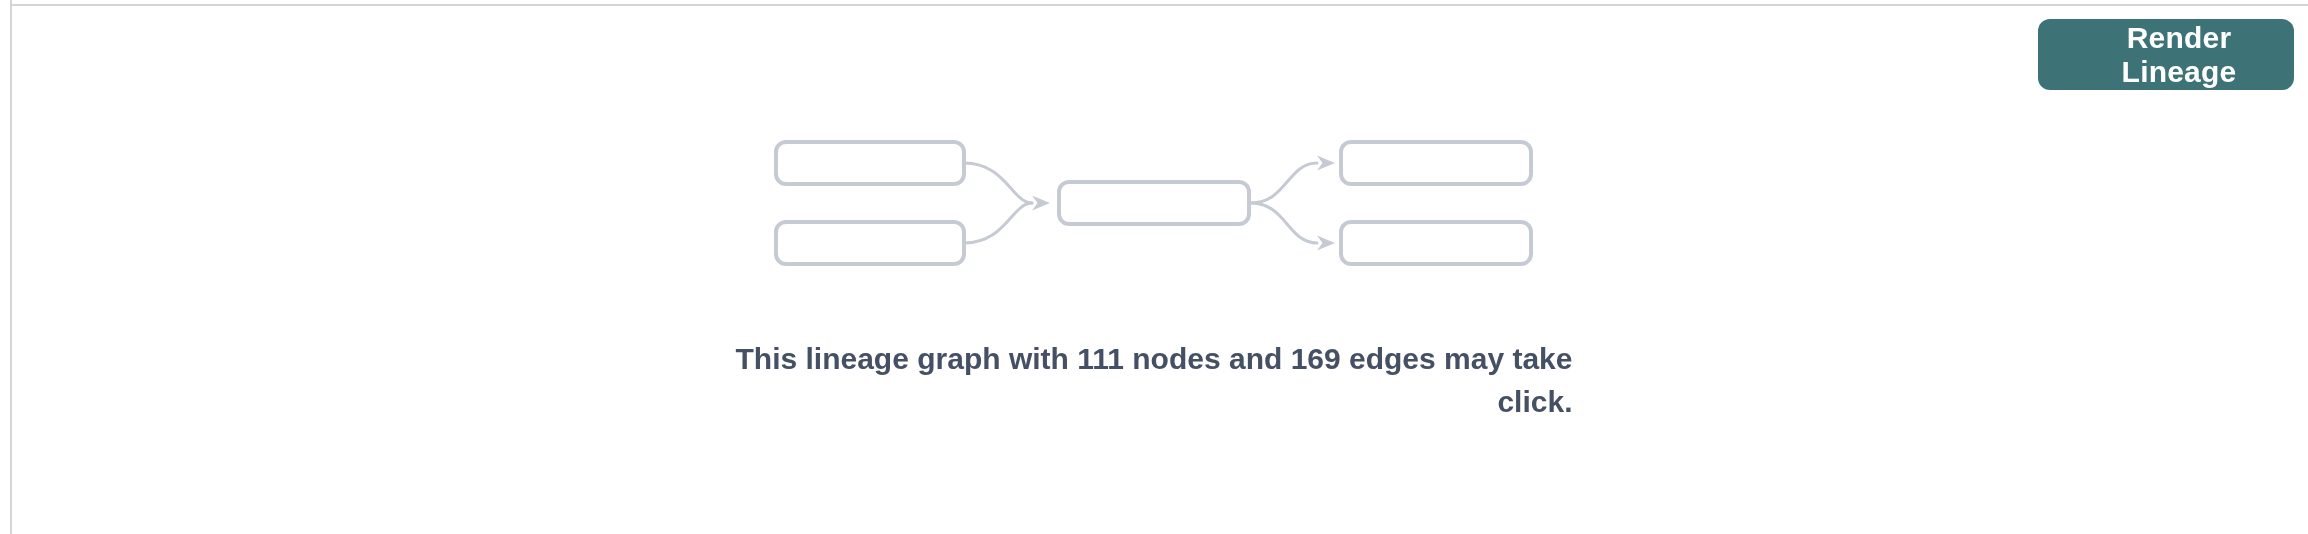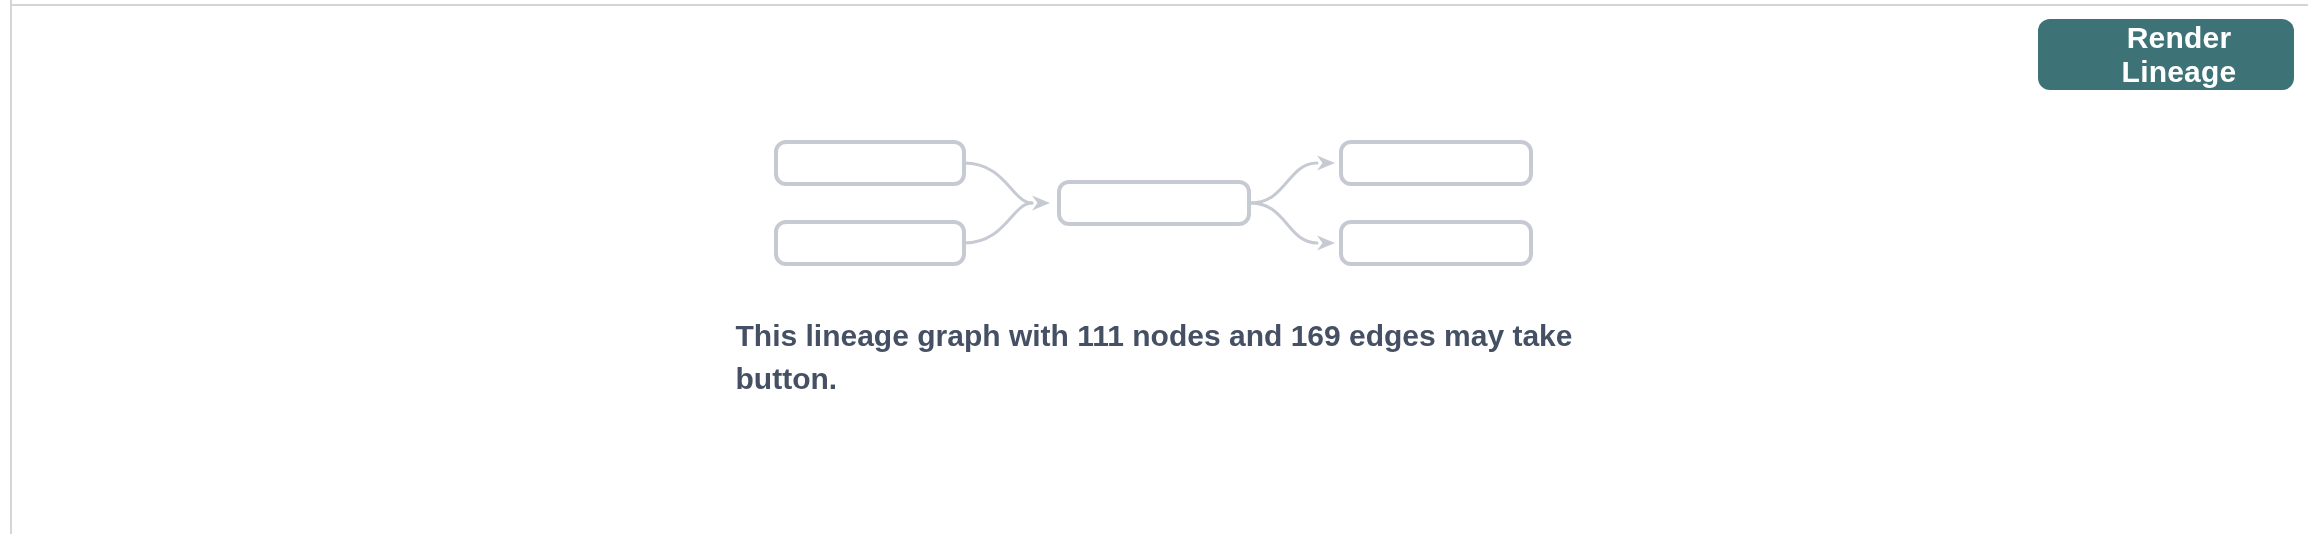--- a/index.html
+++ b/index.html
@@ -31,22 +31,22 @@
     letter-spacing: 0.2px;
     cursor: pointer;
     display: flex; align-items: center; justify-content: center; padding-left: 32px;
   }
   .empty-state {
     position: absolute; top: 140px; left: 0; right: 0;
     display: flex; flex-direction: column; align-items: center;
   }
   .placeholder-diagram { display: block; }
   .warning-message {
-    margin-top: 48px;
-    text-align: left;
+    margin-top: 71px;
+    text-align: right;
     color: var(--message-text, #465064);
     font-size: 30px; font-weight: 700;
     line-height: 43px;
   }
 </style>
 </head>
 <body>
 
 <div class="page">
 
@@ -73,17 +73,17 @@
       </g>
       <g fill="#c6cad3" stroke="none">
         <path d="M258,55.5 L276,63 L258,70.5 L263.5,63 Z"></path>
         <path d="M543,15.5 L561,23 L543,30.5 L548.5,23 Z"></path>
         <path d="M543,95.5 L561,103 L543,110.5 L548.5,103 Z"></path>
       </g>
     </svg>
 
     <div class="warning-message">
       <div>This lineage graph with 111 nodes and 169 edges may take</div>
-      <div>button.</div>
+      <div>click.</div>
     </div>
 
   </div>
 </div>
 
 </body></html>

